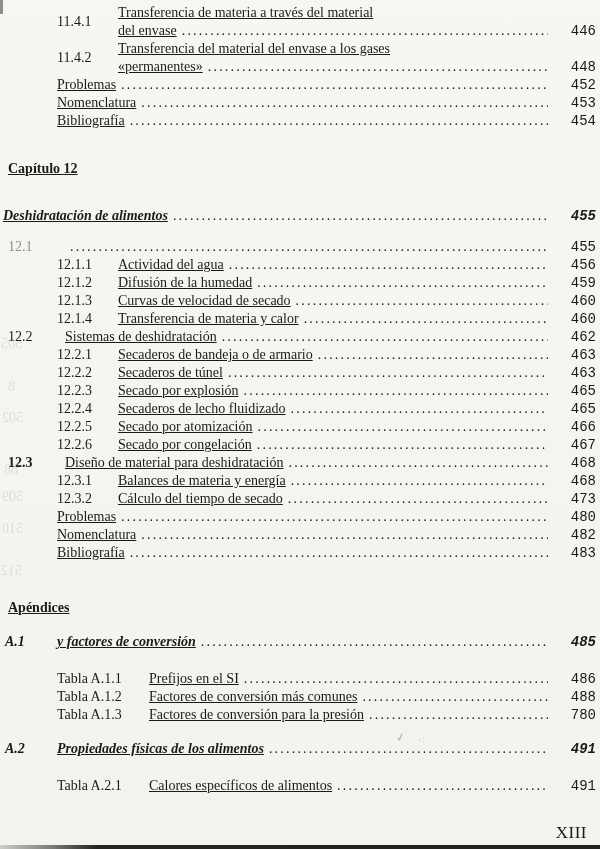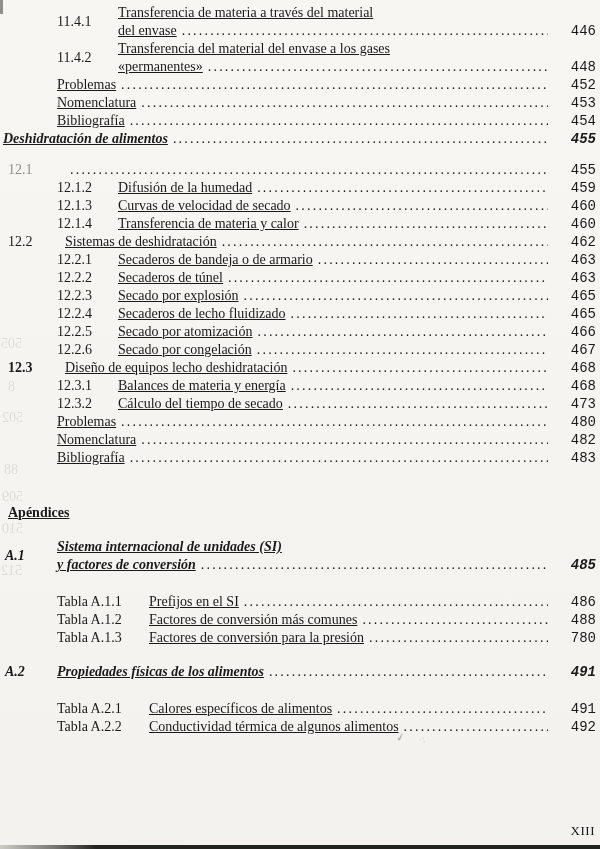--- a/index.html
+++ b/index.html
@@ -34,34 +34,34 @@
     margin:0 12px 0 5px;
     font-weight:normal;font-style:normal;
   }
   .leader::after{
     content:"..................................................................................................................................................................";
     letter-spacing:2.2px;color:#1c1c1a;
   }
   .pg{flex:0 0 36px;text-align:right;white-space:nowrap;font-family:Liberation Mono, monospace;}
   
   .b-chapter-label{margin-top:30px;font-weight:bold;}
-  .b-chapter-label + .b-chapter-title{margin-top:16px;}
+  .b-chapter-label + .b-chapter-title{margin-top:29px;}
   .b-chapter-title{font-weight:bold;font-style:italic;margin-left:-5px;}
   .b-chapter-title + .row{margin-top:13px;}
   .b-heading{margin-top:37px;font-weight:bold;}
   .b-appendix{margin-top:16px;font-weight:bold;font-style:italic;margin-left:-3px;}
   .b-appendix .num{flex:0 0 52px;}
   .b-table-entry .num{flex:0 0 92px;}
   .b-appendix + .b-table-entry{margin-top:19px;}
   .num-faded{color:#908f88;}
   .num-bold{font-weight:bold;}
   
   .folio{
-    position:absolute;top:823px;right:5px;
-    font-size:13px;letter-spacing:0.5px;color:#1a1a18;
+    position:absolute;top:823px;right:13px;
+    font-size:17px;letter-spacing:0.5px;color:#1a1a18;
   }
   .scan-edge{
     position:absolute;left:0;right:0;bottom:0;height:4px;
     background:linear-gradient(90deg,rgba(90,90,82,0.25) 0%,rgba(55,55,50,0.65) 9%,rgba(24,24,21,0.95) 16%,rgba(22,22,19,0.95) 100%);
   }
   .corner-mark{
     position:absolute;left:0;top:0;width:3px;height:14px;
     background:#3a3a36;opacity:0.55;
   }
   #artifact-layer{position:absolute;inset:0;pointer-events:none;}
@@ -125,29 +125,38 @@
       <div class="row sub b-plain">
         <span class="title">Nomenclatura</span>
         <span class="leader"></span>
         <span class="pg">453</span>
       </div>
       <div class="row sub b-plain">
         <span class="title">Bibliografía</span>
         <span class="leader"></span>
         <span class="pg">454</span>
       </div>
+      <div class="row b-chapter-label">
+        <span class="title">Capítulo 12</span>
+      </div>
       <div class="row b-chapter-title">
         <span class="title">Deshidratación de alimentos</span>
         <span class="leader"></span>
         <span class="pg">455</span>
       </div>
       <div class="row b-section">
         <span class="num num-faded">12.1</span>
         <span class="leader"></span>
         <span class="pg">455</span>
+      </div>
+      <div class="row sub b-sub">
+        <span class="num">12.1.1</span>
+        <span class="title">Actividad del agua</span>
+        <span class="leader"></span>
+        <span class="pg">456</span>
       </div>
       <div class="row sub b-sub">
         <span class="num">12.1.2</span>
         <span class="title">Difusión de la humedad</span>
         <span class="leader"></span>
         <span class="pg">459</span>
       </div>
       <div class="row sub b-sub">
         <span class="num">12.1.3</span>
         <span class="title">Curvas de velocidad de secado</span>
@@ -197,21 +206,21 @@
         <span class="pg">466</span>
       </div>
       <div class="row sub b-sub">
         <span class="num">12.2.6</span>
         <span class="title">Secado por congelación</span>
         <span class="leader"></span>
         <span class="pg">467</span>
       </div>
       <div class="row b-section">
         <span class="num num-bold">12.3</span>
-        <span class="title">Diseño de equipos lecho deshidratación</span>
+        <span class="title">Diseño de material para deshidratación</span>
         <span class="leader"></span>
         <span class="pg">468</span>
       </div>
       <div class="row sub b-sub">
         <span class="num">12.3.1</span>
         <span class="title">Balances de materia y energía</span>
         <span class="leader"></span>
         <span class="pg">468</span>
       </div>
       <div class="row sub b-sub">
@@ -234,21 +243,20 @@
         <span class="title">Bibliografía</span>
         <span class="leader"></span>
         <span class="pg">483</span>
       </div>
       <div class="row b-heading">
         <span class="title">Apéndices</span>
       </div>
       <div class="row b-appendix">
         <span class="num">A.1</span>
         <div class="tb">
-          <div class="l1 title">Sistema internacional de unidades (SI)</div>
           <div class="l2">
             <span class="title">y factores de conversión</span>
             <span class="leader"></span>
             <span class="pg">485</span>
           </div>
         </div>
       </div>
       <div class="row sub b-table-entry">
         <span class="num">Tabla A.1.1</span>
         <span class="title">Prefijos en el SI</span>
@@ -275,23 +283,17 @@
             <span class="leader"></span>
             <span class="pg">491</span>
           </div>
         </div>
       </div>
       <div class="row sub b-table-entry">
         <span class="num">Tabla A.2.1</span>
         <span class="title">Calores específicos de alimentos</span>
         <span class="leader"></span>
         <span class="pg">491</span>
-      </div>
-      <div class="row sub b-table-entry">
-        <span class="num">Tabla A.2.2</span>
-        <span class="title">Conductividad térmica de algunos alimentos</span>
-        <span class="leader"></span>
-        <span class="pg">492</span>
       </div>
     </main>
   <div class="folio">XIII</div>
   <div class="scan-edge"></div>
 </div>
 
 </body></html>

